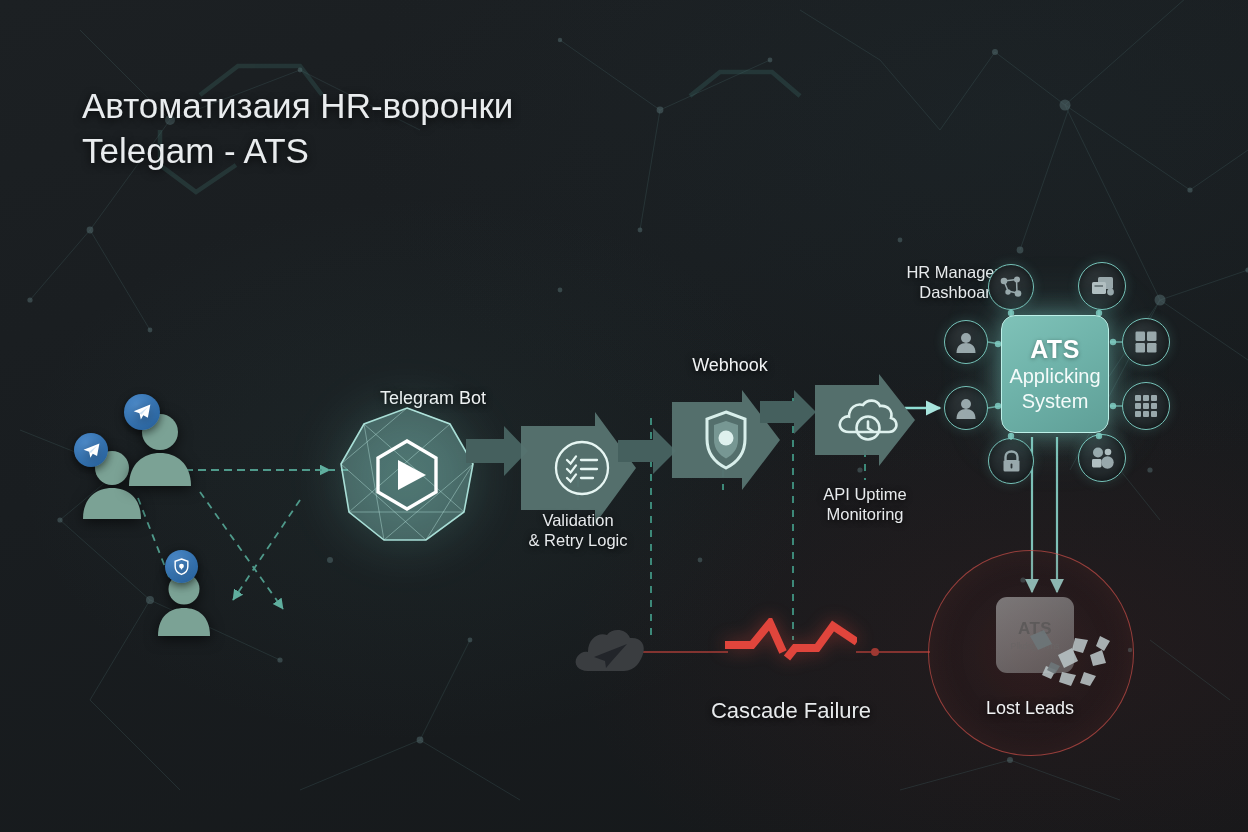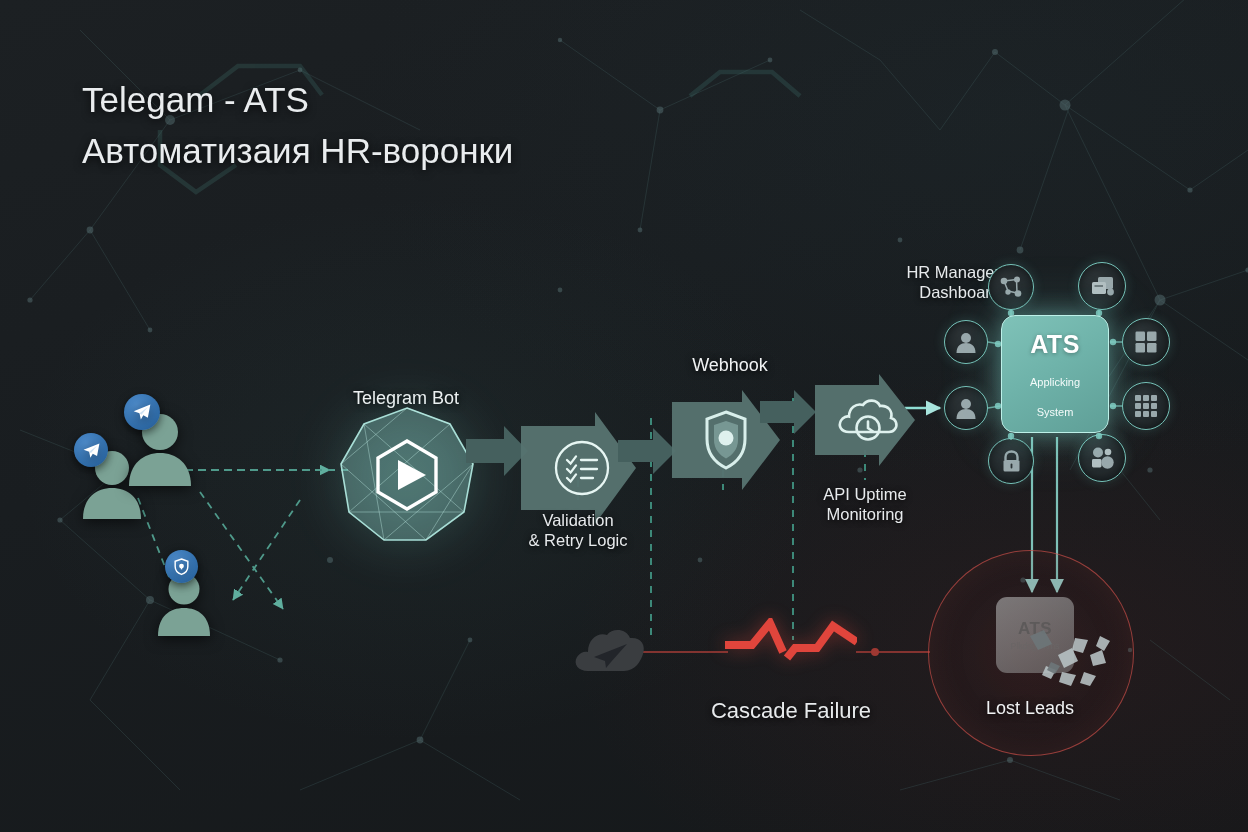--- a/index.html
+++ b/index.html
@@ -84,21 +84,21 @@
     background: linear-gradient(150deg, #7fc2b8 0%, #6fb3aa 45%, #5f9f97 100%);
     border: 1.5px solid #bdf0e8;
     box-shadow: 0 0 26px rgba(140,230,220,0.45), 0 0 60px rgba(110,200,190,0.22);
     display: flex; flex-direction: column; align-items: center; justify-content: center;
     gap: 1px;
   }
   #ats-title {
     font-size: 25px; font-weight: bold; color: #ffffff; letter-spacing: 0.5px;
     text-shadow: 0 1px 4px rgba(0,0,0,0.35);
   }
-  .ats-sub { font-size: 11px; color: #f4fbfa; line-height: 1.16; margin-top: 16px; }
+  .ats-sub { font-size: 20px; color: #f4fbfa; line-height: 1.16; }
 
   
   .sat {
     position: absolute; border-radius: 50%;
     background: radial-gradient(circle at 38% 30%, #2b3134, #21272a 70%, #1c2124);
     border: 1.4px solid #76c3b9;
     box-shadow: 0 0 12px rgba(110,200,190,0.20), inset 0 0 10px rgba(0,0,0,0.5);
     display: flex; align-items: center; justify-content: center;
   }
   .sat svg { display: block; }
@@ -192,22 +192,22 @@
     </g>
 
     <g stroke="#3d6b66" stroke-width="4.5" opacity="0.30" class="nofill">
       <path d="M200 95 L238 66 L300 66 L322 95"></path>
       <path d="M160 130 L160 165 L196 192 L236 165"></path>
       <path d="M690 96 L720 72 L772 72 L800 96"></path>
     </g>
   </svg>
 
   <div id="title-block">
+    <div class="h-sub" id="h-sub1">Автоматизаия HR-воронки</div>
     <div class="h-sub" id="h-sub2">Telegam - ATS</div>
-    <div class="h-sub" id="h-sub1">Автоматизаия HR-воронки</div>
   </div>
 
   <svg class="layer" viewBox="0 0 1248 832" xmlns="http://www.w3.org/2000/svg">
     <defs>
       <marker id="ar-teal" markerWidth="7" markerHeight="7" refX="5.6" refY="3" orient="auto">
         <path d="M0,0 L6,3 L0,6 z" fill="#5fae9e"></path>
       </marker>
       <marker id="ar-teal-back" markerWidth="7" markerHeight="7" refX="5.6" refY="3" orient="auto">
         <path d="M0,0 L6,3 L0,6 z" fill="#5fae9e"></path>
       </marker>
@@ -284,21 +284,21 @@
     </svg>
     <div class="badge" style="left:10px; top:-20px; width:33px; height:33px;">
       <svg width="19" height="19" viewBox="0 0 24 24" xmlns="http://www.w3.org/2000/svg">
         <path d="M12 2.5 L20 5.5 V12 C20 17 16.4 20.6 12 22 C7.6 20.6 4 17 4 12 V5.5 Z" fill="none" stroke="#ffffff" stroke-width="1.8"></path>
         <circle cx="12" cy="11.4" r="3" fill="#ffffff"></circle>
         <path d="M12 11.4 L12 15.6" stroke="#ffffff" stroke-width="1.8"></path>
       </svg>
     </div>
   </div>
 
-  <div class="node-label" style="left:326px; top:388px; width:160px;">Telegram Bot</div>
+  <div class="node-label" style="left:326px; top:388px; width:160px;text-align:right;">Telegram Bot</div>
   <div id="bot-hex">
     <svg width="142" height="142" viewBox="0 0 142 142" xmlns="http://www.w3.org/2000/svg">
       <polygon points="71,4 114,20 137,60 128,108 90,136 48,136 13,108 5,60 28,20" fill="rgba(122,178,172,0.42)" stroke="#a8ded6" stroke-width="1.6"></polygon>
       <g stroke="rgba(190,235,228,0.45)" stroke-width="0.9" class="nofill">
         <path d="M71 4 L5 60 L90 136 L137 60 L48 136 L28 20 L128 108 L13 108 L114 20 Z"></path>
       </g>
       <polygon points="71,37 100,54 100,88 71,105 42,88 42,54" fill="none" stroke="#ffffff" stroke-width="3.4"></polygon>
       <path d="M62 56 L90 71 L62 86 Z" fill="#ffffff"></path>
     </svg>
   </div>

